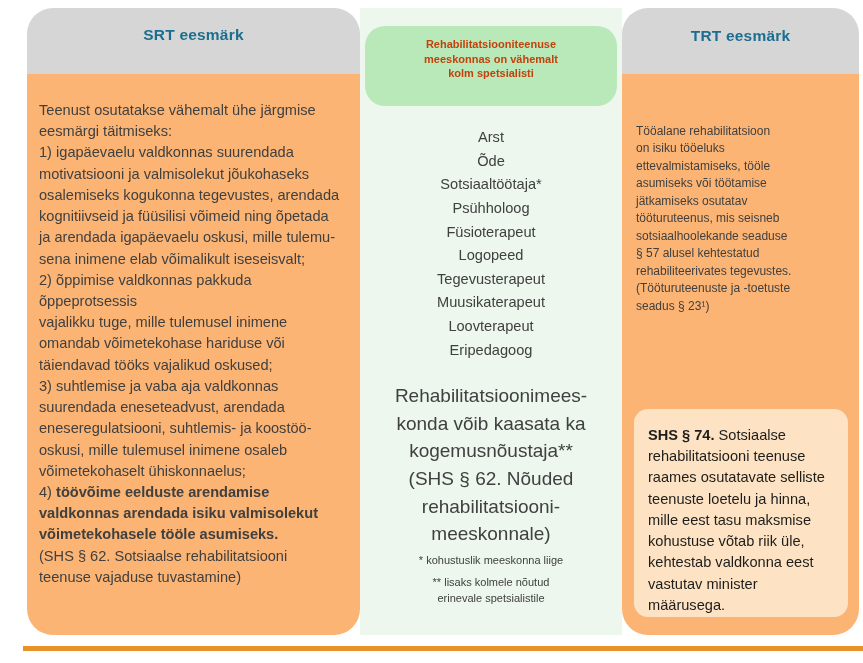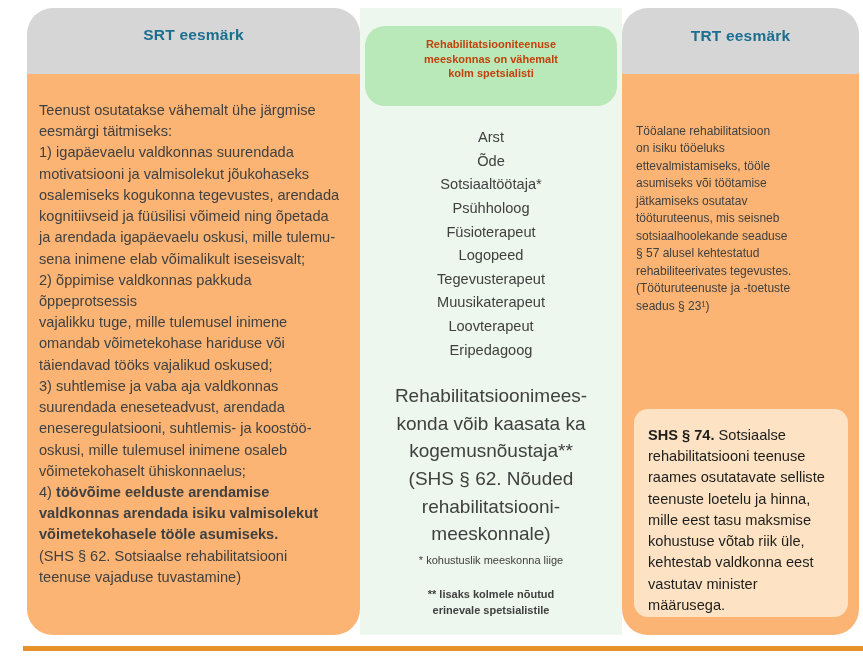--- a/index.html
+++ b/index.html
@@ -159,21 +159,21 @@
   }
   .center-footnotes {
     left: 362px;
     top: 553px;
     width: 240px;
     font-size: 11px;
     line-height: 1.44;
     text-align: center;
   }
   .center-footnotes .fn { display: block; }
-  .center-footnotes .fn.second { margin-top: 18px; white-space: pre-line; font-weight: bold; }
+  .center-footnotes .fn.second { margin-top: 6px; white-space: pre-line; }
 
   
   .callout {
     position: absolute;
     left: 625px;
     top: 409px;
     width: 214px;
     height: 208px;
     background: #fde3c4;
     border-radius: 14px;

